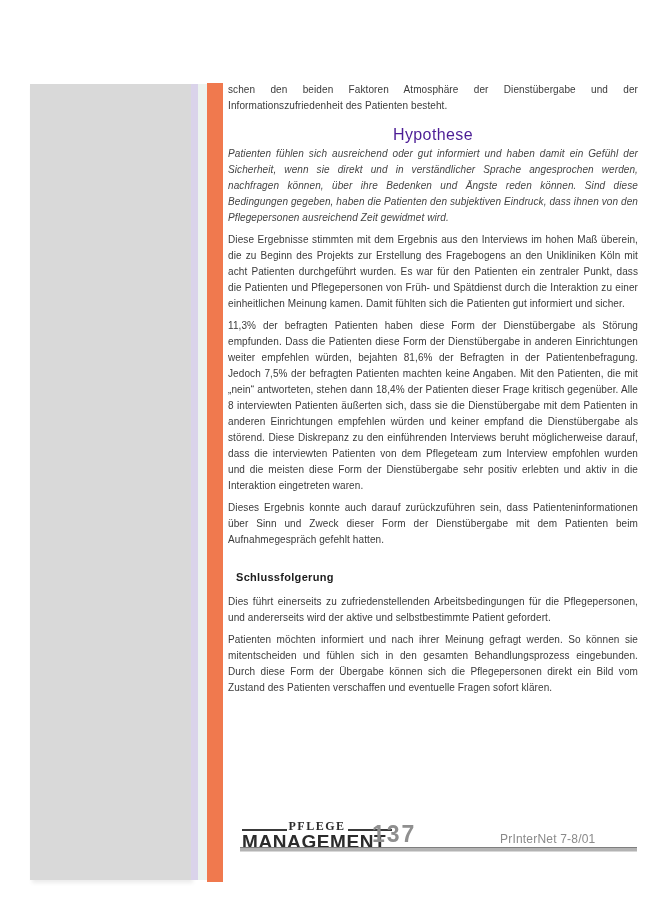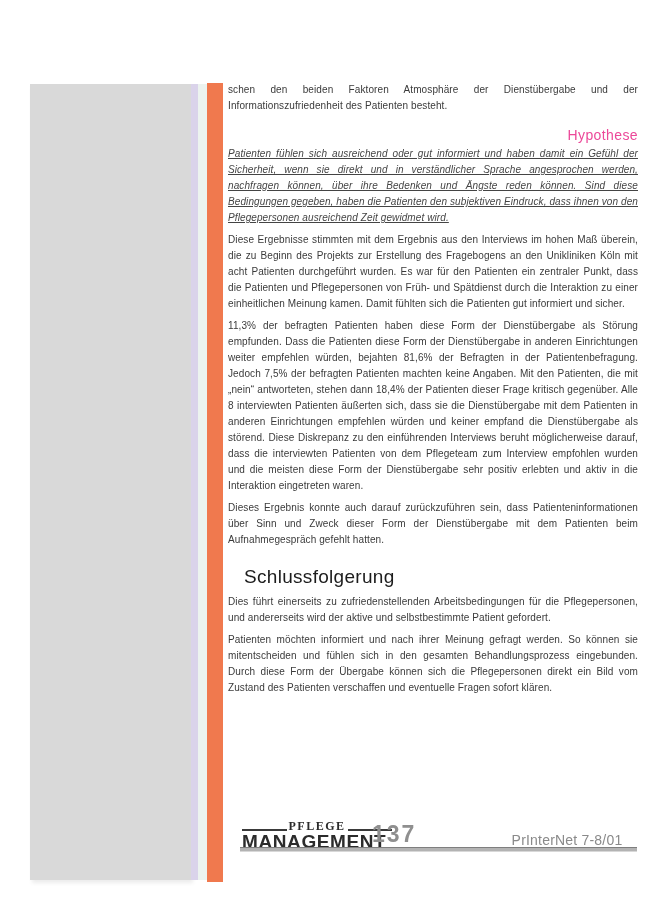--- a/index.html
+++ b/index.html
@@ -33,27 +33,27 @@
   }
 
   
   .column {
     position:absolute; left:228px; top:82px; width:410px;
     font-size:10px; line-height:16px; letter-spacing:0.1px;
     color:#3a3a3a; text-align:justify;
   }
   .column p { margin-bottom:6px; }
   .h-hypothese {
-    font-size:14px; font-weight:400; color:#ec4899;
-    letter-spacing:0.4px; margin:13px 0 3px 0; text-align:right;
+    font-size:16px; font-weight:400; color:#4c1d95;
+    letter-spacing:0.4px; margin:13px 0 3px 0; text-align:center;
   }
-  .p-italic { font-style:italic; color:#444;text-decoration:underline; }
+  .p-italic { font-style:italic; color:#444; }
   .h-schluss {
-    font-size:19px; font-weight:400; color:#1c1c1c;
-    letter-spacing:0.3px; margin:21px 0 9px 16px; text-align:left;
+    font-size:11px; font-weight:700; color:#1c1c1c;
+    letter-spacing:0.3px; margin:21px 0 9px 8px; text-align:left;
   }
 
   
   .footer-logo { position:absolute; left:242px; top:819px; width:150px; }
   .logo-row1 { display:flex; align-items:center; }
   .logo-line { flex:1; height:2px; background:#3a3a3a; position:relative; top:3px; }
   .logo-pflege {
     font-family:"Liberation Serif", serif;
     font-weight:700; font-size:12px; letter-spacing:1.5px;
     color:#2b2b2b; padding:0 2px; white-space:nowrap;
@@ -64,21 +64,21 @@
     border-bottom:2px solid #3a3a3a;
     display:inline-block; width:150px; line-height:13px;
   }
   .page-number {
     position:absolute; left:372px; top:821px;
     font-size:23px; font-weight:700; letter-spacing:2px;
     color:#8f8f8f;
   }
   .issue-ref {
     position:absolute; left:500px; top:832px; width:134px;
-    text-align:center; font-size:14px; letter-spacing:0.2px;
+    text-align:left; font-size:12px; letter-spacing:0.2px;
     color:#8a8a8a;
   }
   .footer-rule {
     position:absolute; left:240px; top:847px; width:397px; height:5px;
     background:#b3b3b3; border-top:1px solid #7e7e7e; border-bottom:1px solid #d8d8d8;
   }
 </style>
 </head>
 <body>
 

